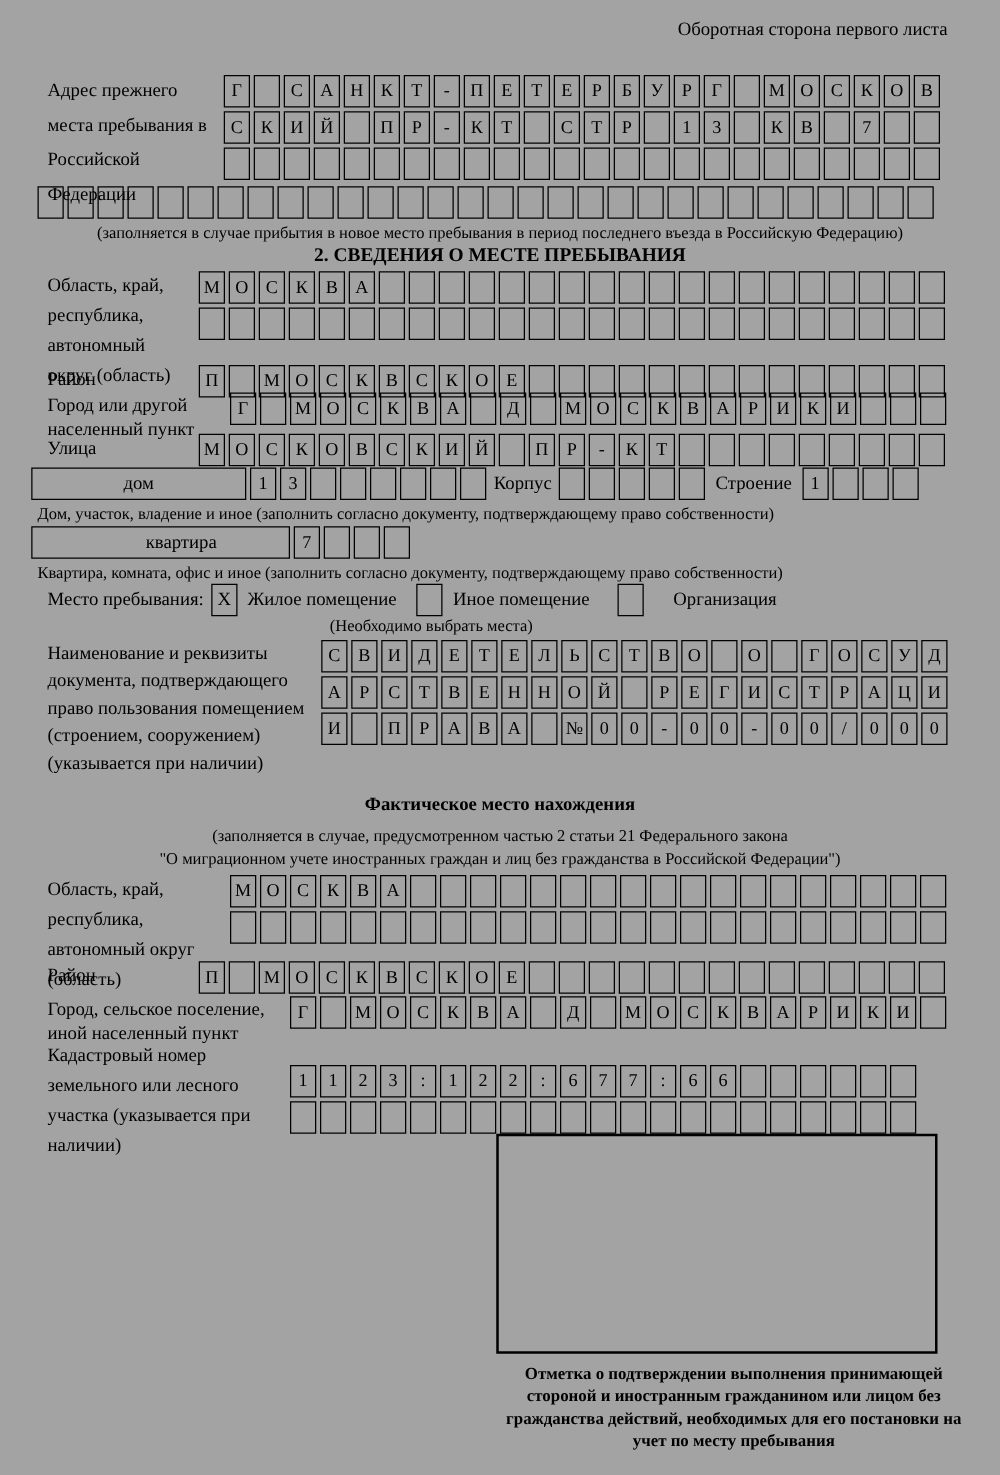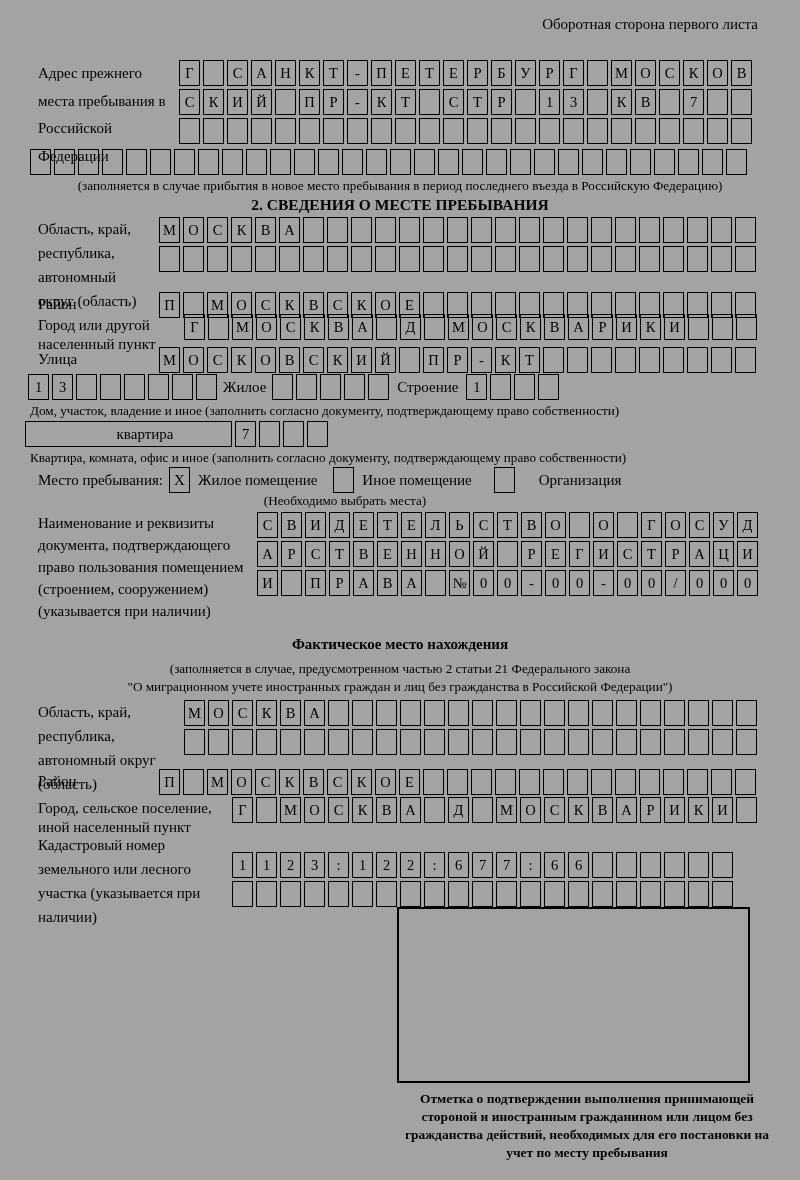--- a/index.html
+++ b/index.html
@@ -331,31 +331,32 @@
         <span class="cell"></span>
         <span class="cell"></span>
         <span class="cell"></span>
         <span class="cell"></span>
         <span class="cell"></span>
         <span class="cell"></span>
       </div>
   </div>
 
   <div class="abs house-row">
+    <div class="widebox" style="width:172px;">дом</div>
     <div class="cellrow" style="margin-left:3px;">
         <span class="cell">1</span>
         <span class="cell">3</span>
         <span class="cell"></span>
         <span class="cell"></span>
         <span class="cell"></span>
         <span class="cell"></span>
         <span class="cell"></span>
         <span class="cell"></span>
       </div>
-    <div class="inline-lbl" style="margin:0 6px;">Жилое</div>
+    <div class="inline-lbl" style="margin:0 6px;">Корпус</div>
     <div class="cellrow">
         <span class="cell"></span>
         <span class="cell"></span>
         <span class="cell"></span>
         <span class="cell"></span>
         <span class="cell"></span>
       </div>
     <div class="inline-lbl" style="margin:0 8px;">Строение</div>
     <div class="cellrow">
         <span class="cell">1</span>

